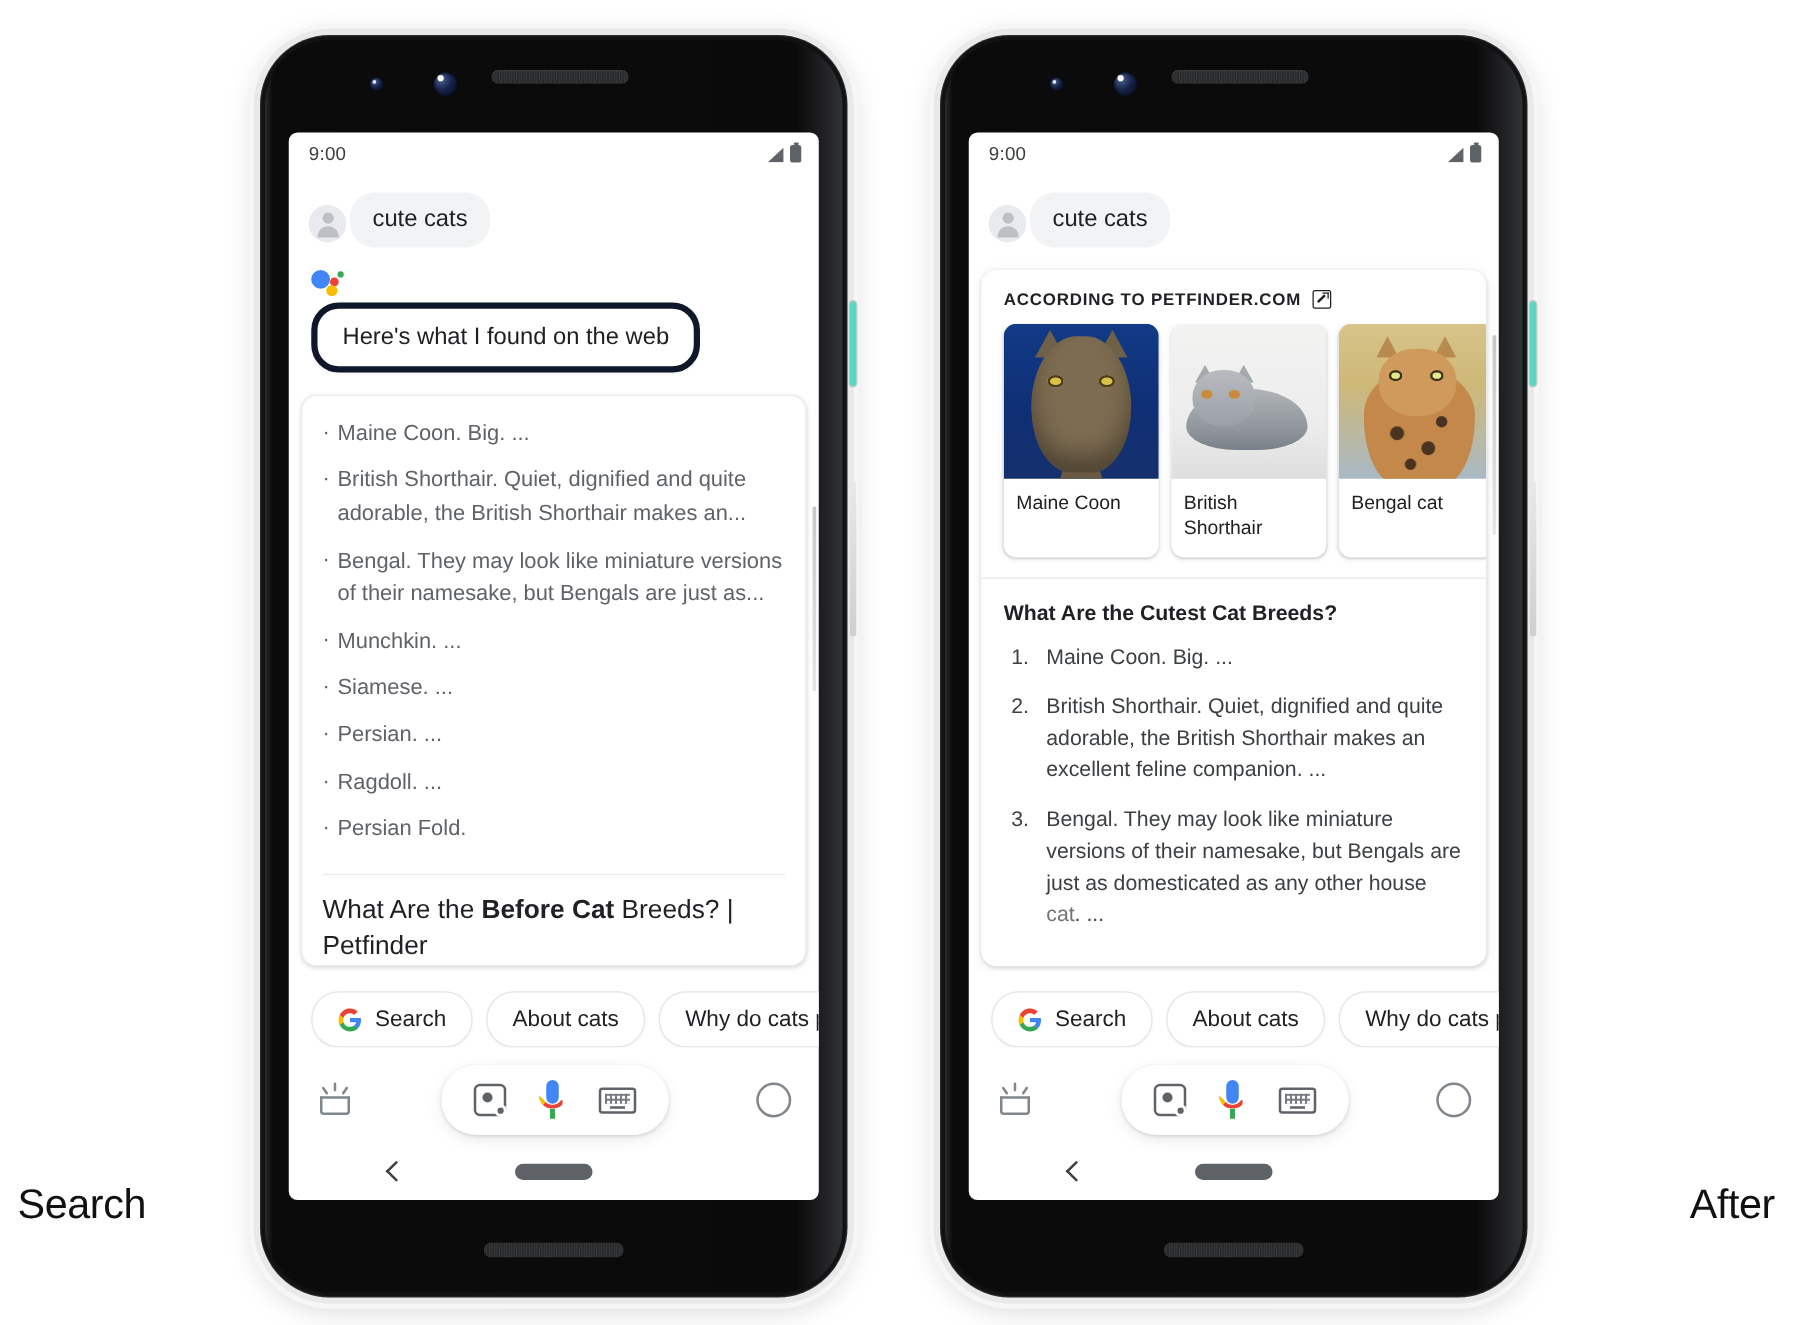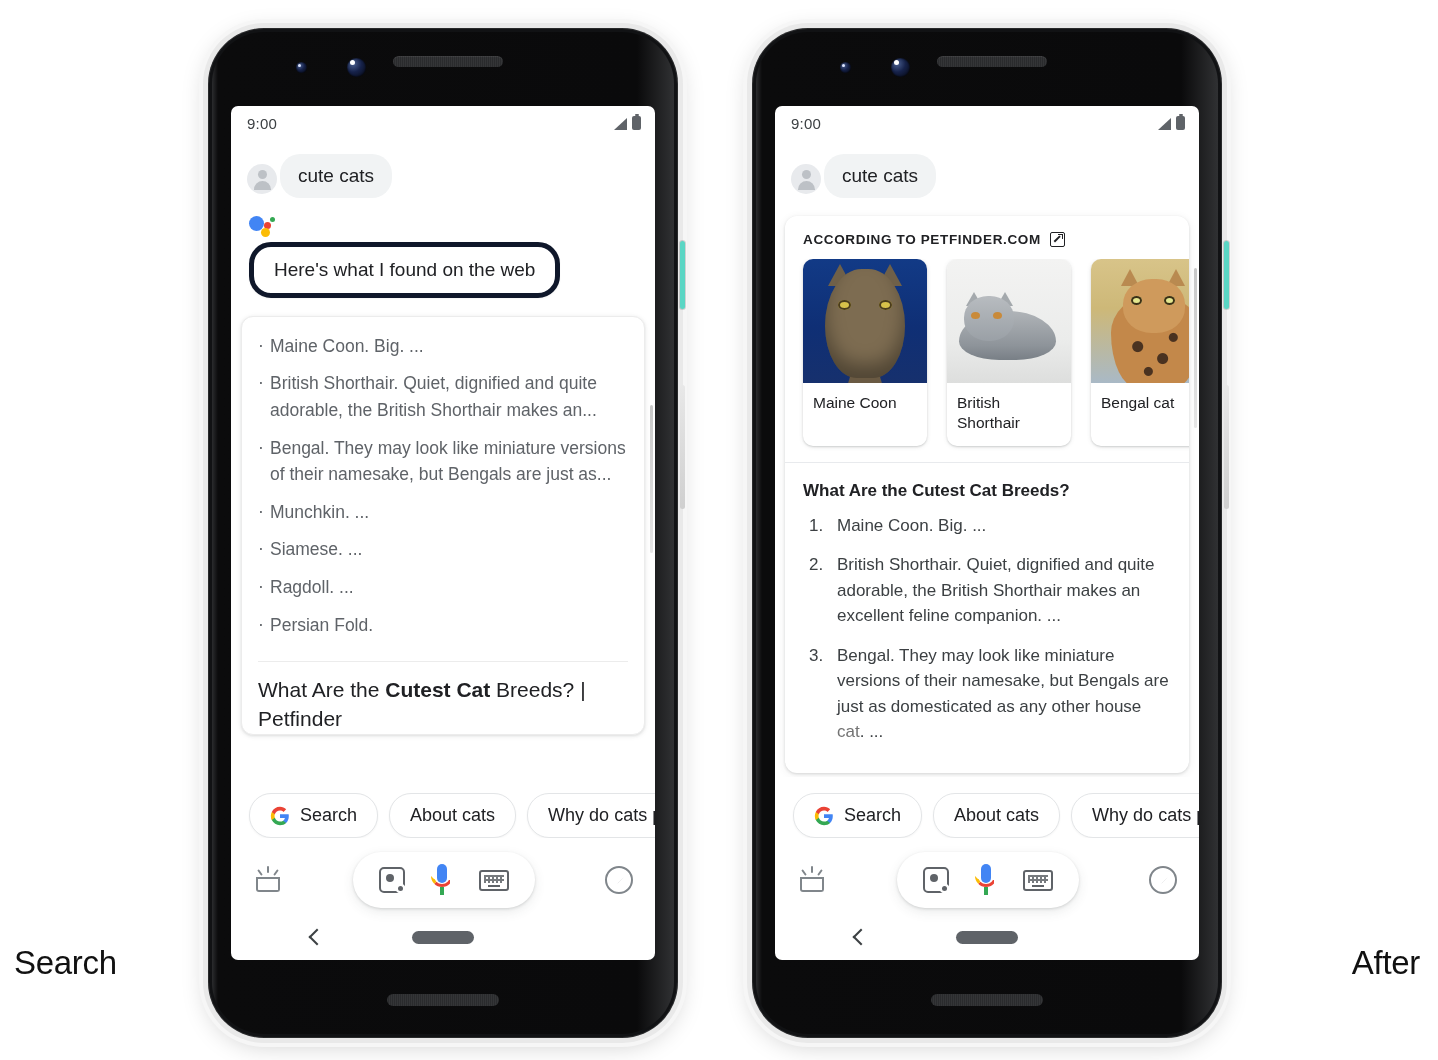--- a/index.html
+++ b/index.html
@@ -139,21 +139,21 @@
     padding:16px 16px 12px 18px; font-size:13.5px; font-weight:700;
     letter-spacing:.65px; color:#202124;
   }
   .ext-icon { width:15px; height:15px; position:relative; flex:0 0 15px; }
   .ext-icon .bx { position:absolute; inset:0; border:1.6px solid #202124; border-radius:2px; }
   .ext-icon .ar { position:absolute; width:8px; height:1.6px; background:#202124;
                   transform:rotate(-45deg); left:3.5px; top:6.5px; }
   .ext-icon .arh{ position:absolute; width:5px; height:5px; border-top:1.6px solid #202124;
                   border-right:1.6px solid #202124; right:2px; top:2px; }
 
-  .carousel { display:flex; gap:20px; padding: 0 0 16px 18px; overflow:hidden; }
+  .carousel { display:flex; gap:10px; padding: 0 0 16px 18px; overflow:hidden; }
   .breed-card {
     flex:0 0 auto; width:124px; background:#fff; border-radius:10px;
     box-shadow: 0 1px 2px rgba(60,64,67,.2), 0 1px 5px rgba(60,64,67,.10);
     overflow:hidden; display:flex; flex-direction:column;
   }
   .breed-thumb { width:100%; height:124px; background:#ddd; position:relative; overflow:hidden; }
   .breed-label {
     padding:10px 10px 12px 10px; font-size:15.5px; line-height:1.32; color:#202124;
     min-height:56px;
   }
@@ -323,25 +323,26 @@
           <div class="assistant-bubble">Here's what I found on the web</div>
         </div>
 
         <div class="plain-card">
           <ul class="bullets">
             <li>Maine Coon. Big. ...</li>
             <li>British Shorthair. Quiet, dignified and quite adorable, the British Shorthair makes an...</li>
             <li>Bengal. They may look like miniature versions of their namesake, but Bengals are just as...</li>
             <li>Munchkin. ...</li>
             <li>Siamese. ...</li>
+            <li>Persian. ...</li>
             <li>Ragdoll. ...</li>
             <li>Persian Fold.</li>
           </ul>
           <div class="card-sep"></div>
-          <div class="result-title"><span>What Are the </span><b>Cutest Cat</b><span> Breeds? | Petfinder</span></div>
+          <div class="result-title"><span>What Are the </span><b>Before Cat</b><span> Breeds? | Petfinder</span></div>
 
         </div>
 
         <div class="scroll-ind" style="top:265px;height:148px;"></div>
       </div>
 
       <div class="chips">
         <div class="chip">
           <svg class="g-mark" viewBox="0 0 48 48">
             <path fill="#4285F4" d="M45.1 24.5c0-1.6-.1-3.1-.4-4.5H24v8.5h11.8c-.5 2.7-2.1 5-4.4 6.6v5.5h7.1c4.2-3.8 6.6-9.5 6.6-16.1z"></path>

